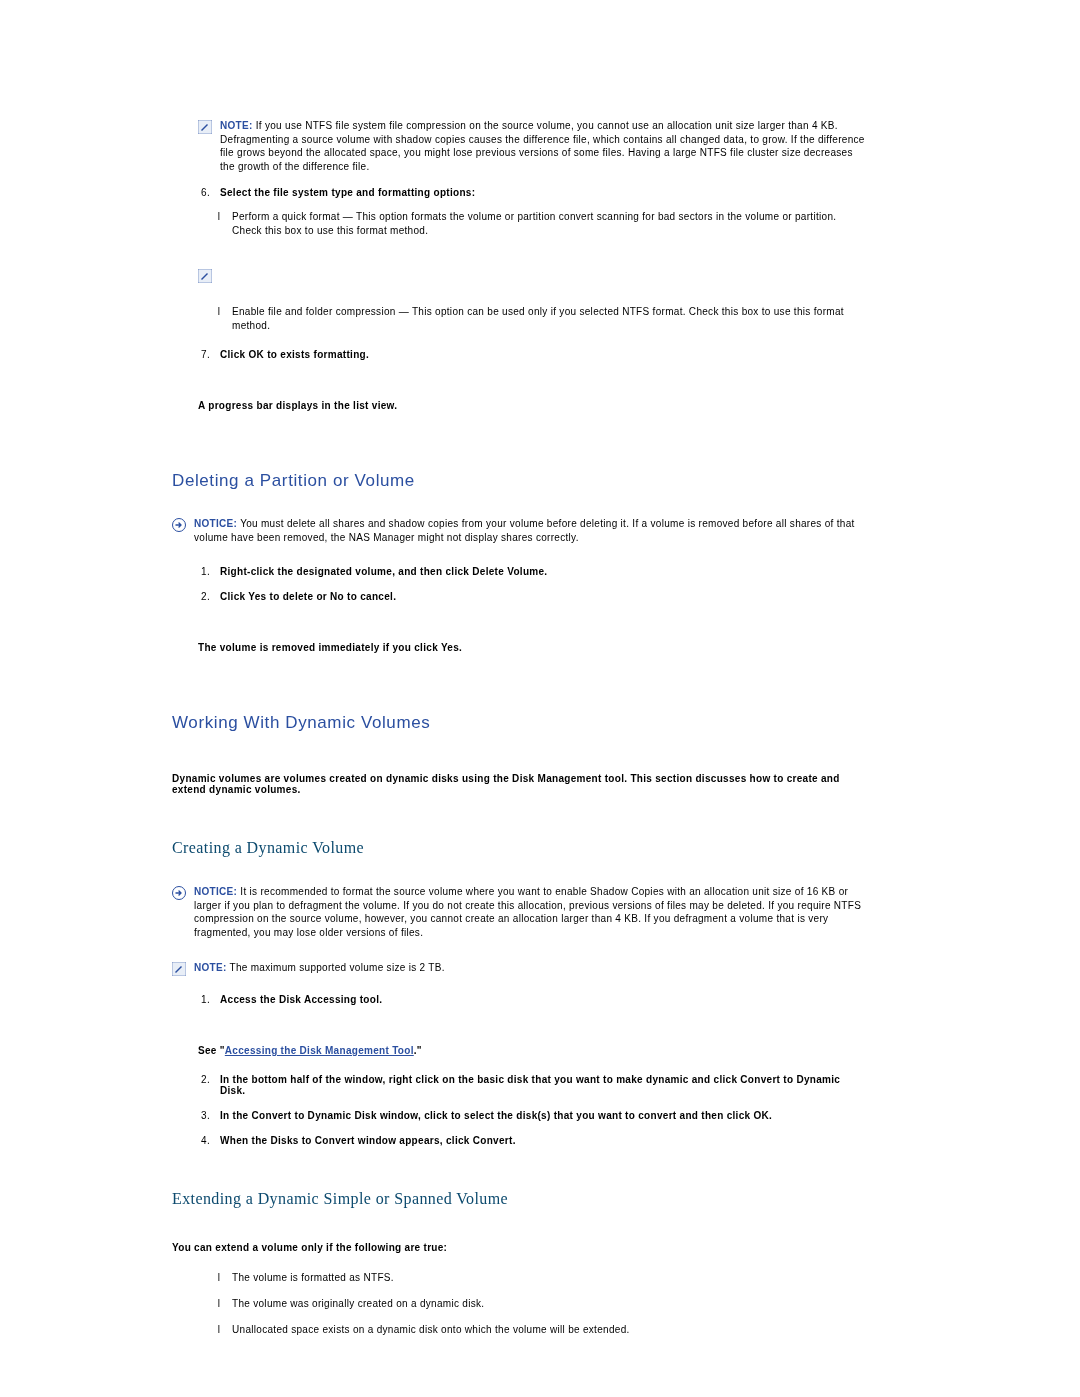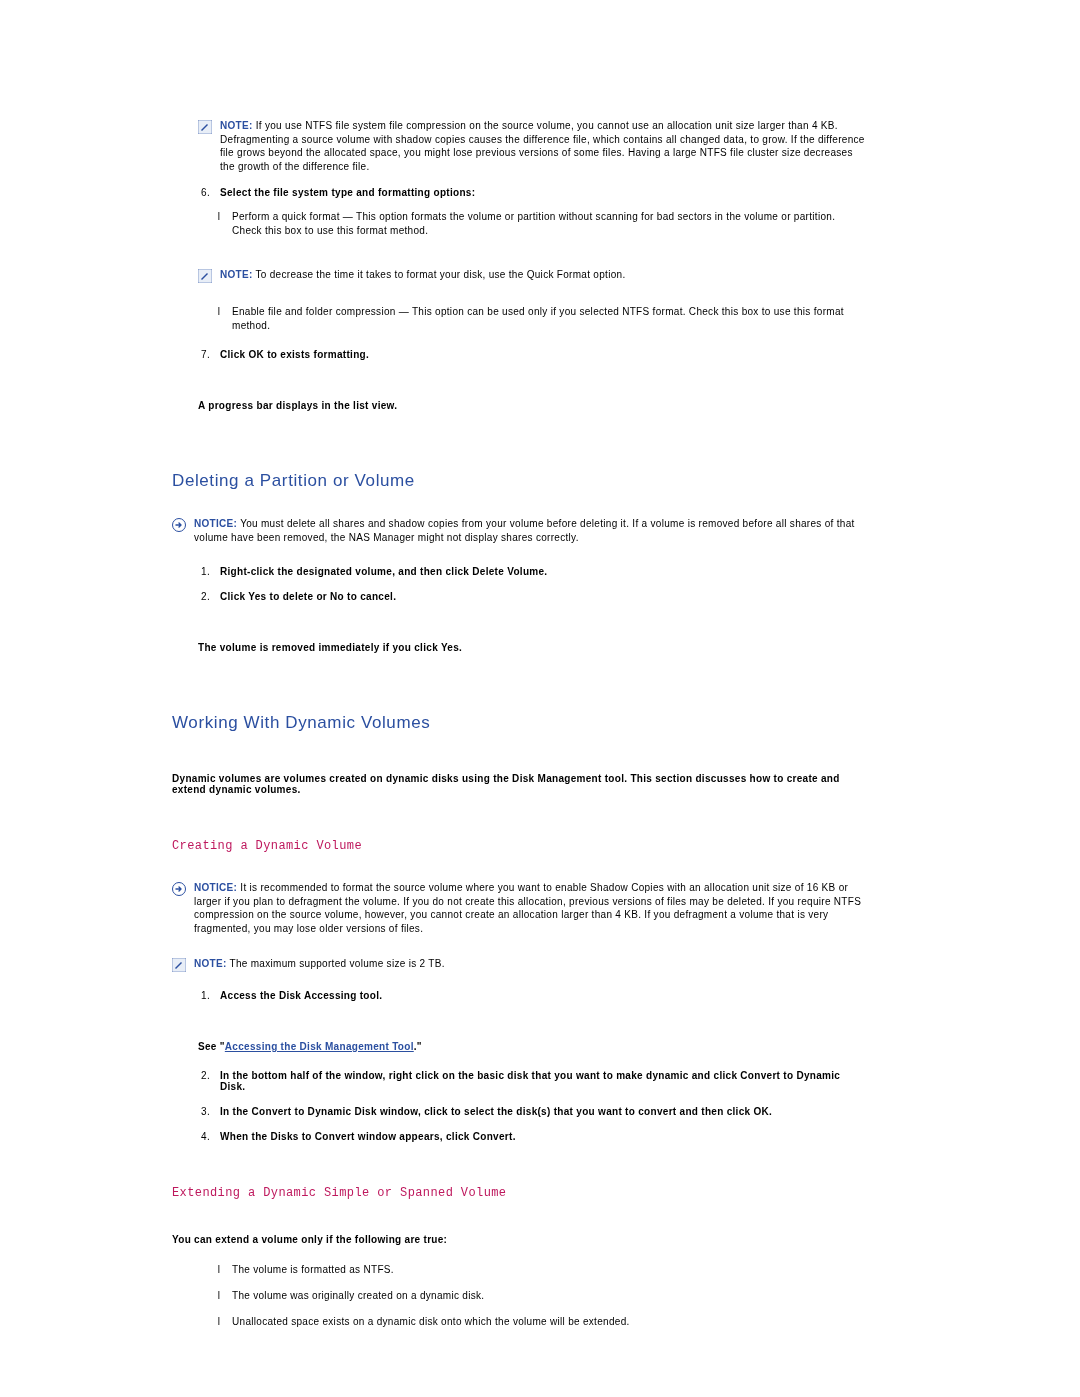--- a/index.html
+++ b/index.html
@@ -10,21 +10,21 @@
 .note-icon,.notice-icon{width:14px;height:14px;flex-shrink:0;margin-top:1px;}
 .note-icon svg,.notice-icon svg{display:block;}
 .note-body,.notice-body{flex:1;line-height:1.35;}
 .ol-row{display:flex;gap:10px;margin:14px 0 0 22px;}
 .ol-num{min-width:16px;text-align:right;}
 .ol-body{flex:1;font-weight:bold;}
 .sub-bullet{display:flex;gap:10px;margin:12px 0 0 44px;align-items:flex-start;}
 .sub-bullet .mark{width:6px;text-align:center;padding-top:1px;}
 .sub-bullet .body{flex:1;line-height:1.4;}
 h2.section{font-family:Verdana,sans-serif;font-weight:normal;color:#2b4fa0;font-size:17px;letter-spacing:.6px;margin:60px 0 26px 0;}
-h3.sub{font-family:Liberation Mono, monospace;font-weight:normal;color:#be185d;font-size:12px;letter-spacing:.4px;margin:44px 0 22px 0;}
+h3.sub{font-family:Liberation Serif, serif;font-weight:normal;color:#0c4a6e;font-size:16px;letter-spacing:.4px;margin:44px 0 22px 0;}
 .para{margin:18px 0;font-weight:bold;}
 .indented{margin-left:26px;}
 a.link{color:#2b4fa0;text-decoration:underline;text-align:right;}
 </style>
 </head>
 <body>
 <div class="page">
 
 <div class="note-row indented">
   <span class="note-icon">
@@ -38,33 +38,29 @@
     <span>If you use NTFS file system file compression on the source volume, you cannot use an allocation unit size larger than 4 KB. Defragmenting a source volume with shadow copies causes the difference file, which contains all changed data, to grow. If the difference file grows beyond the allocated space, you might lose previous versions of some files. Having a large NTFS file cluster size decreases the growth of the difference file.</span>
   </span>
 </div>
 
 <div class="ol-row txt">
   <span class="ol-num">6.</span>
   <span class="ol-body">Select the file system type and formatting options:</span>
 </div>
 <div class="sub-bullet txt">
   <span class="mark">l</span>
-  <span class="body">Perform a quick format — This option formats the volume or partition without scanning for bad sectors in the volume or partition. Check this box to use this format method.</span>
+  <span class="body">Perform a quick format — This option formats the volume or partition convert scanning for bad sectors in the volume or partition. Check this box to use this format method.</span>
 </div>
 
 <div class="note-row indented" style="margin-top:30px;">
   <span class="note-icon">
     <svg viewBox="0 0 14 14">
           <rect x="0" y="0" width="14" height="14" fill="#e8eef7" stroke="#2b4fa0" stroke-width=".5"></rect>
           <path d="M3 10 L9 4 L10 5 L4 11 Z" fill="#2b4fa0"></path>
         </svg>
-  </span>
-  <span class="note-body txt">
-    <span class="blue-lead">NOTE:</span>
-    <span>To decrease the time it takes to format your disk, use the Quick Format option.</span>
   </span>
 </div>
 
 <div class="sub-bullet txt" style="margin-top:22px;">
   <span class="mark">l</span>
   <span class="body">Enable file and folder compression — This option can be used only if you selected NTFS format. Check this box to use this format method.</span>
 </div>
 
 <div class="ol-row txt" style="margin-top:16px;">
   <span class="ol-num">7.</span>

